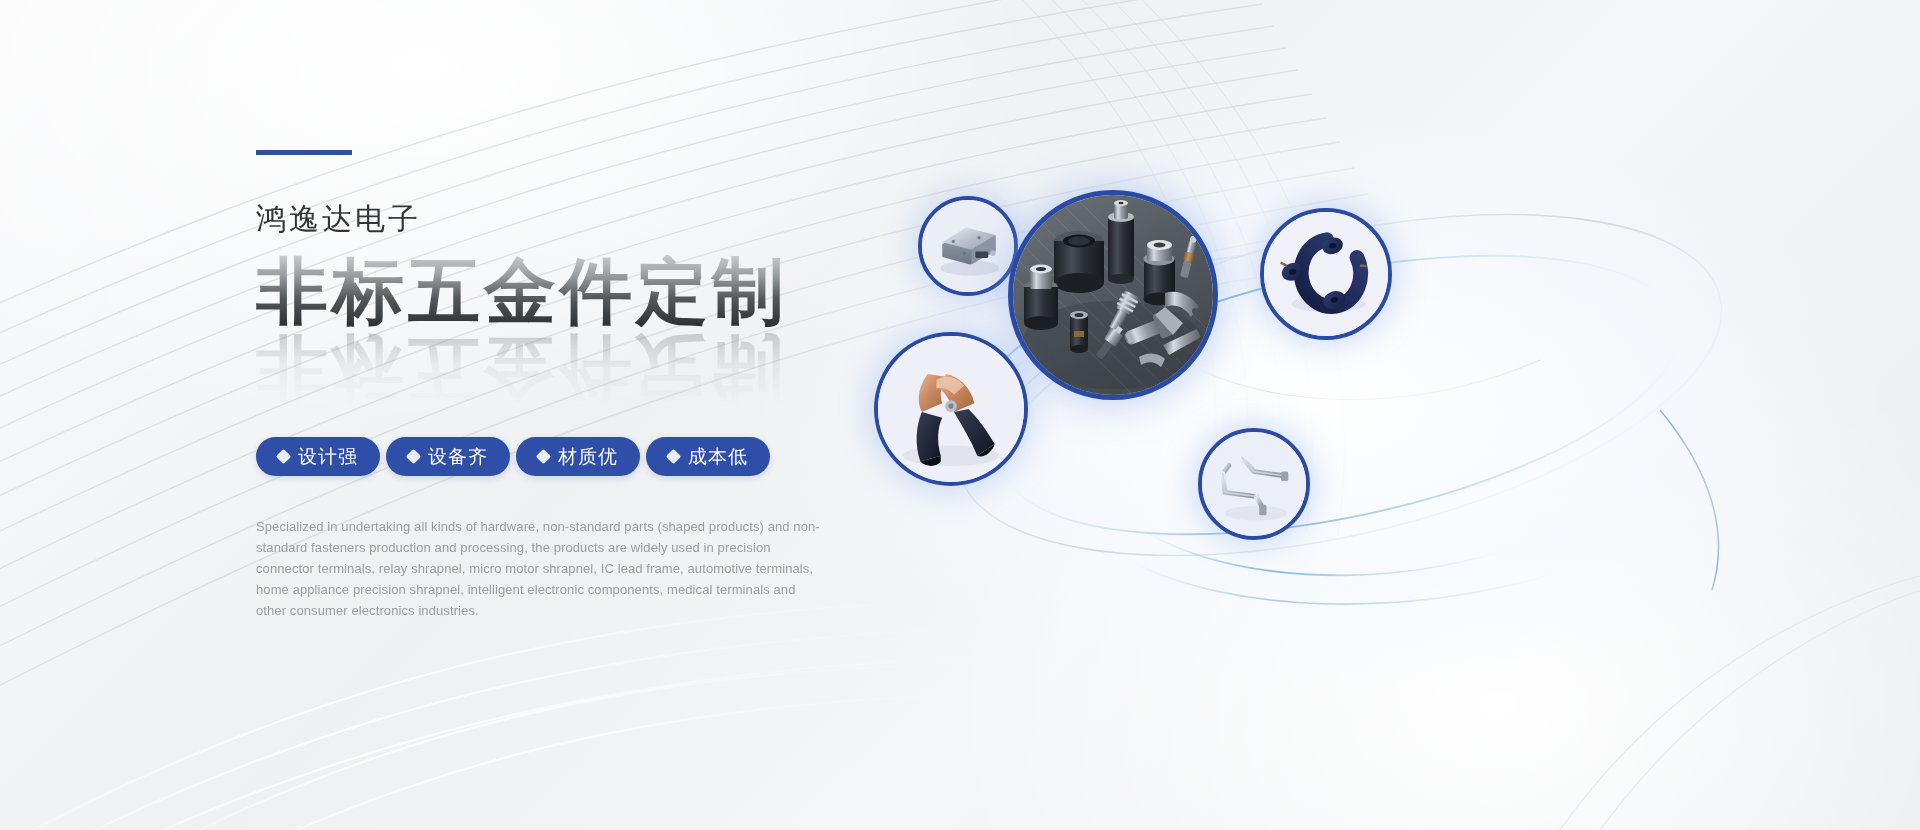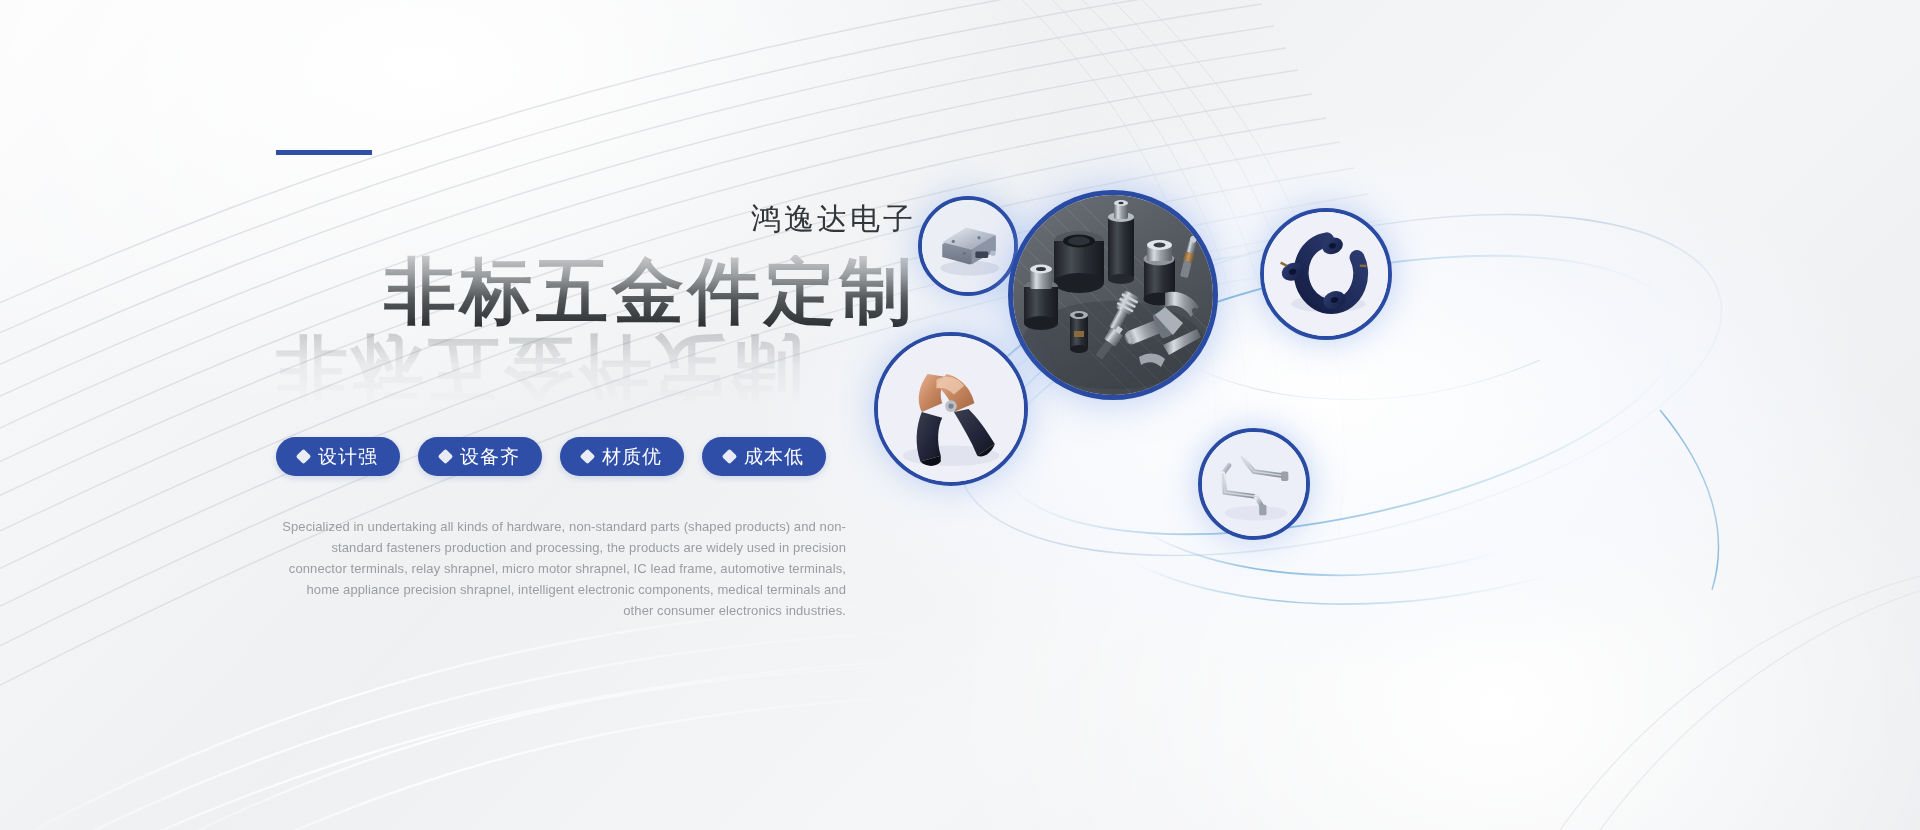--- a/index.html
+++ b/index.html
@@ -16,21 +16,21 @@
       linear-gradient(135deg,#fbfbfc 0%,#eef0f2 38%,#f5f6f7 62%,#e9ebee 100%);
   }
   .bg-waves{position:absolute;inset:0;width:1920px;height:830px;pointer-events:none;}
   .bg-glow{
     position:absolute;left:760px;top:120px;width:1120px;height:560px;
     background:radial-gradient(ellipse at 50% 50%, rgba(255,255,255,.95) 0%, rgba(246,249,255,.6) 45%, rgba(240,244,250,0) 72%);
     pointer-events:none;
   }
 
   
-  .content{position:absolute;left:276px;top:150px;width:640px;text-align:right;}
+  .content{position:absolute;left:256px;top:150px;width:640px;}
   .accent-line{width:96px;height:5px;background:#2f4ea8;margin-bottom:46px;}
   .company{
     font-size:30px;color:#333638;letter-spacing:3px;font-weight:400;
     margin:0 0 18px 0;line-height:1.2;
   }
   .headline-wrap{position:relative;height:120px;margin-bottom:18px;}
   .headline{
     font-size:72px;font-weight:700;letter-spacing:4px;line-height:1;
     margin:0;white-space:nowrap;
     background:linear-gradient(180deg,#c9cbcd 0%,#9b9ea1 28%,#55585b 60%,#2d3032 100%);
@@ -40,21 +40,21 @@
   .headline-reflect{
     position:absolute;left:0;top:78px;
     font-size:72px;font-weight:700;letter-spacing:4px;line-height:1;
     margin:0;white-space:nowrap;
     transform:scaleY(-1);
     background:linear-gradient(180deg,rgba(60,63,66,0) 0%,rgba(110,113,117,.10) 55%,rgba(80,83,87,.30) 100%);
     -webkit-background-clip:text;background-clip:text;
     -webkit-text-fill-color:transparent;color:transparent;
     opacity:.85;
   }
-  .badges{display:flex;gap:18px;margin-top:62px;}
+  .badges{display:flex;gap:6px;margin-top:62px;}
   .badge{
     display:flex;align-items:center;gap:9px;
     background:#2f4ea8;color:#fff;border-radius:22px;
     padding:0 22px;height:39px;font-size:19px;letter-spacing:1px;
     box-shadow:0 2px 6px rgba(47,78,168,.18);
     white-space:nowrap;
   }
   .badge .dmd{
     width:11px;height:11px;background:#e9ecf4;
     transform:rotate(45deg);border-radius:2px;flex:0 0 auto;

